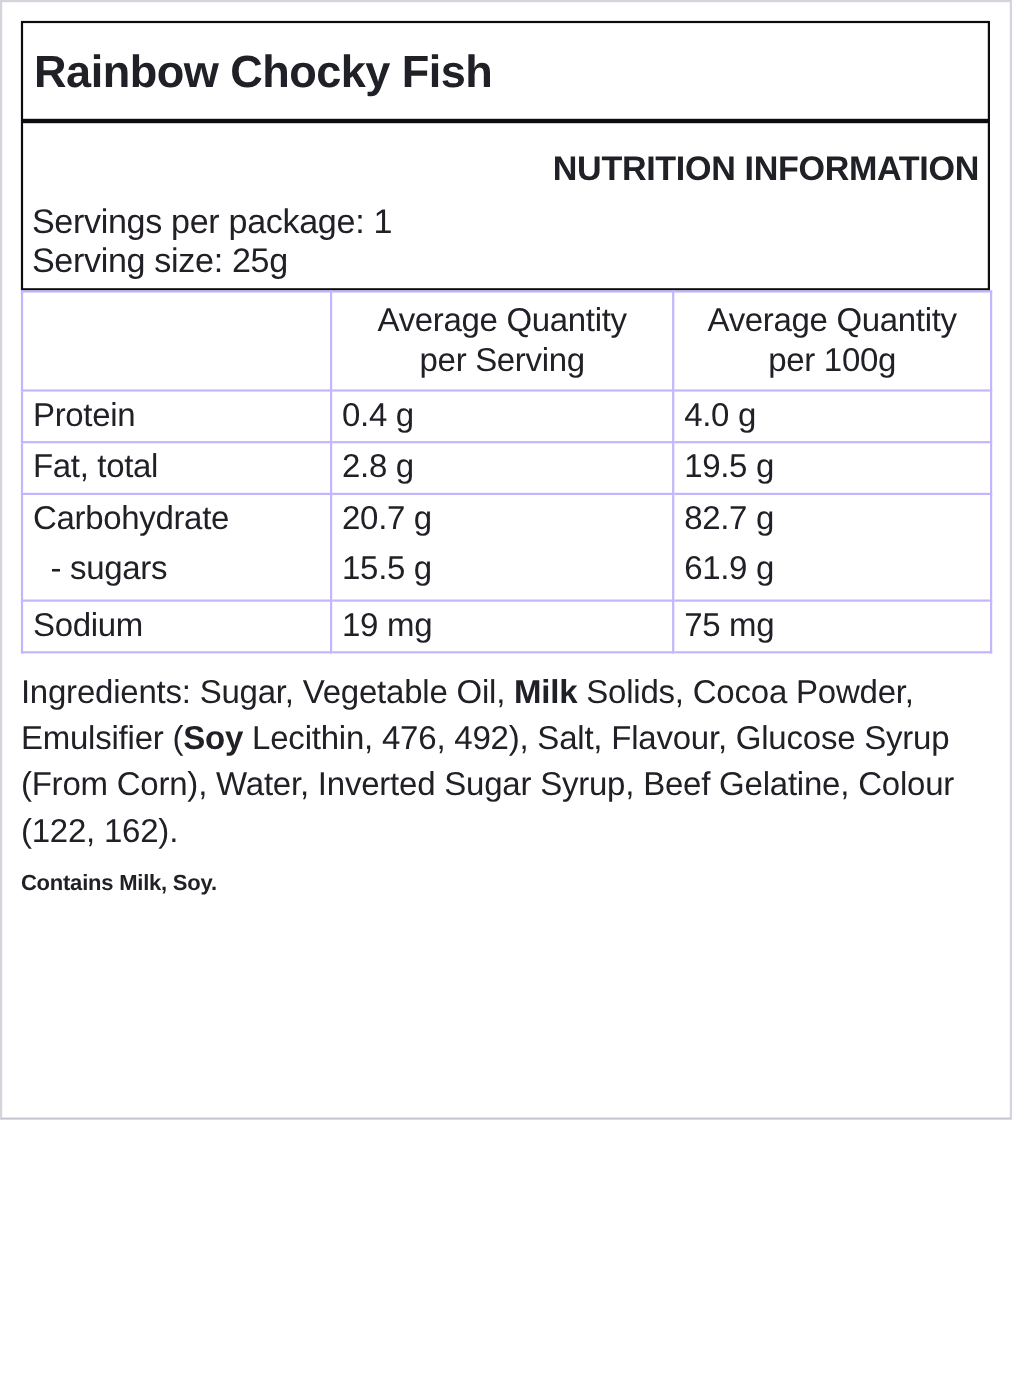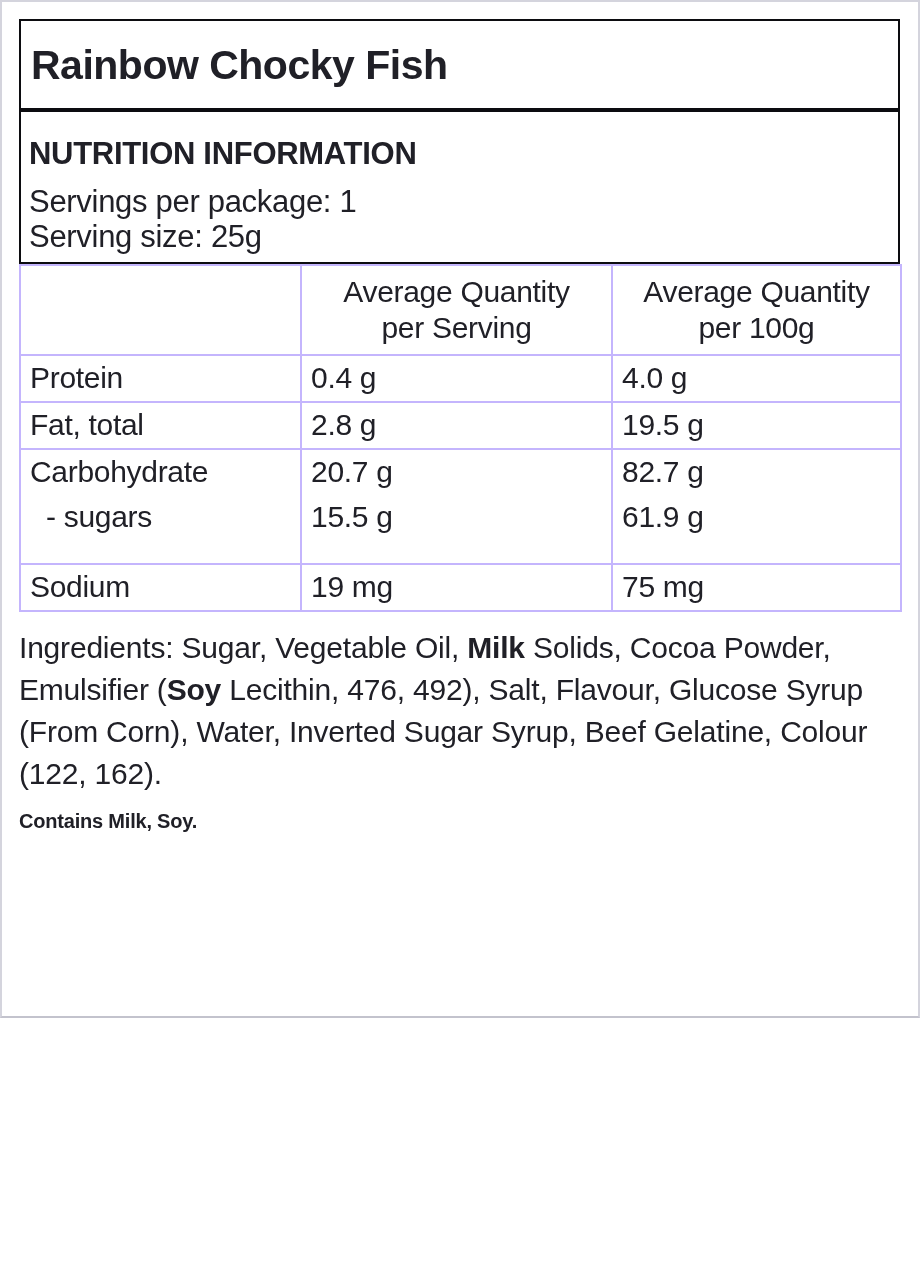--- a/index.html
+++ b/index.html
@@ -26,21 +26,21 @@
     font-size: 41px;
     font-weight: bold;
     line-height: 48px;
     letter-spacing: -0.5px;
   }
   .info-box {
     border: 2px solid #0c0c10;
     padding: 24px 8px 8px 8px;
   }
   .nutrition-header {
-    text-align: left;
+    text-align: right;
     font-weight: bold;
     font-size: 31px;
     line-height: 36px;
   }
   .servings-block {
     margin-top: 12px;
     font-size: 31px;
     line-height: 35px;
   }
   table.nutrition-table {
@@ -60,21 +60,21 @@
   }
   .nutrition-table th.qty-head {
     text-align: center;
     padding: 8px 28px;
     line-height: 36px;
     height: 88px;
   }
   .nutrition-table col.c1 { width: 281px; }
   .nutrition-table col.c2 { width: 311px; }
   .nutrition-table col.c3 { width: 289px; }
-  .nutrition-table tr.double-row td { vertical-align: top; padding-bottom: 30px; margin-top: 23px; }
+  .nutrition-table tr.double-row td { vertical-align: top; padding-bottom: 12px; margin-top: 23px; }
   .sub-line { margin-top: 13px; }
   td .sub-line.indent { padding-left: 16px; }
   .ingredients {
     margin-top: 15px;
     font-size: 30px;
     line-height: 42px;
     letter-spacing: -0.2px;
   }
   .contains {
     margin-top: 5px;

